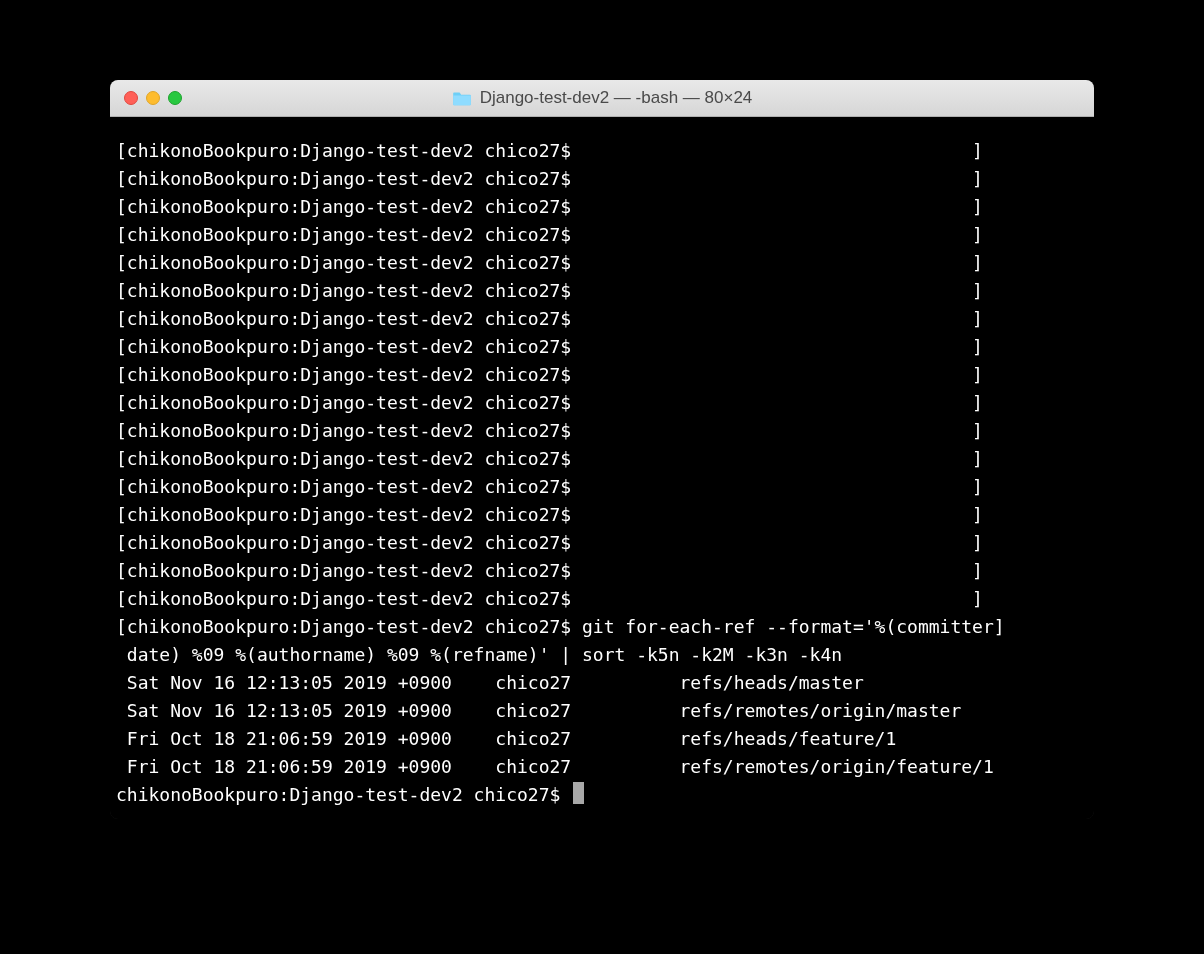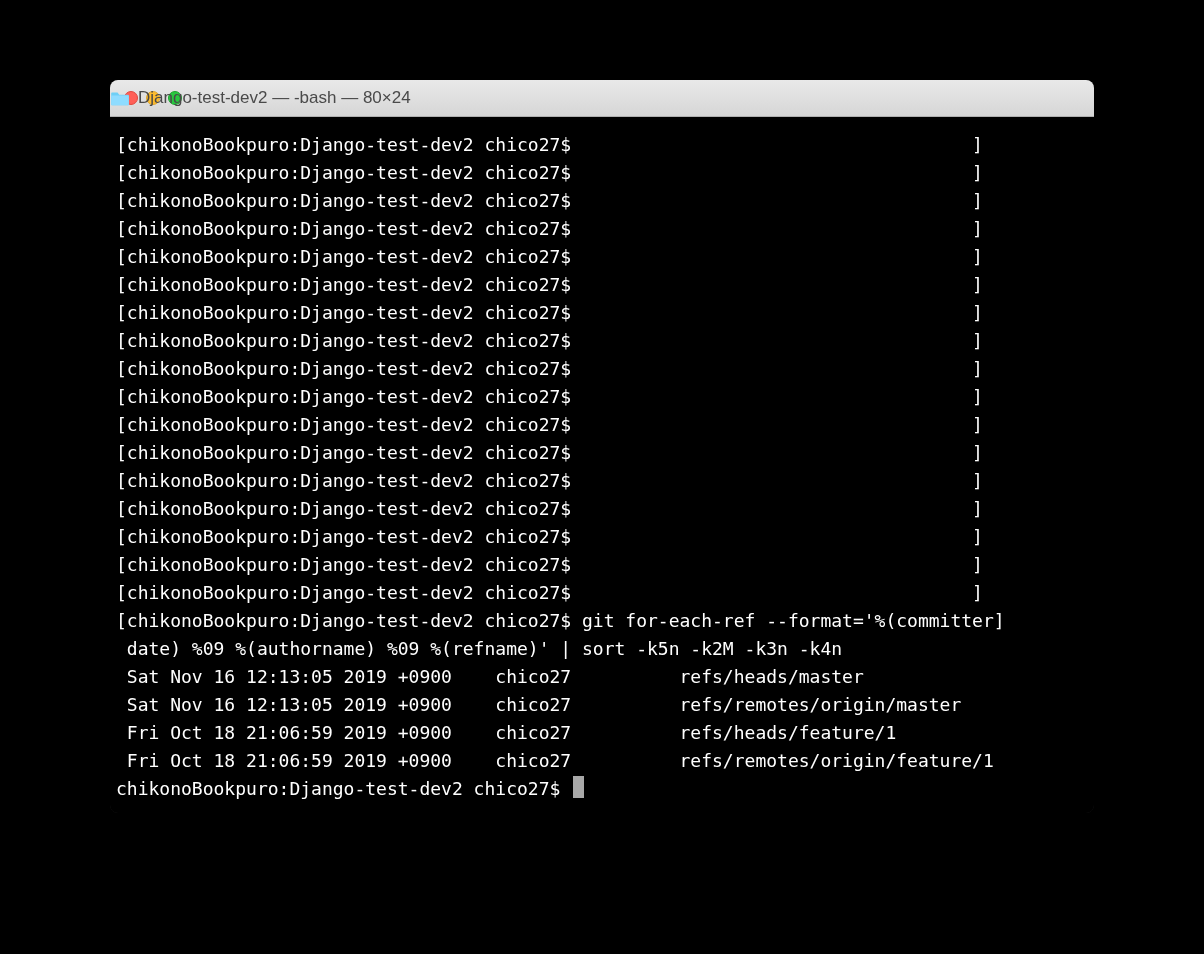--- a/index.html
+++ b/index.html
@@ -40,37 +40,38 @@
     border-radius: 50%;
     box-sizing: border-box;
   }
   .light.red    { background: #ff5f57; border: 1px solid #e1483f; }
   .light.yellow { background: #febc2e; border: 1px solid #e0a528; }
   .light.green  { background: #28c840; border: 1px solid #1fa32f; }
   .title-wrap {
     position: absolute;
     left: 0; right: 0;
     display: flex;
+    justify-content: center;
     align-items: center;
     gap: 8px;
     pointer-events: none;
   }
   .folder-icon {
     width: 20px;
     height: 16px;
   }
   .title-text {
     font-family: -apple-system, "Helvetica Neue", Arial, sans-serif;
     font-size: 17px;
     font-weight: 400;
     color: #4a4a4a;
   }
   .terminal-body {
     background: #000000;
-    padding: 14px 6px 10px 6px;
+    padding: 20px 6px 10px 6px;
     font-size: 18px;
     line-height: 28px;
     color: #ffffff;
     white-space: pre;
     font-variant-ligatures: none;
   }
   .line {
     display: block;
   }
   .cursor {

